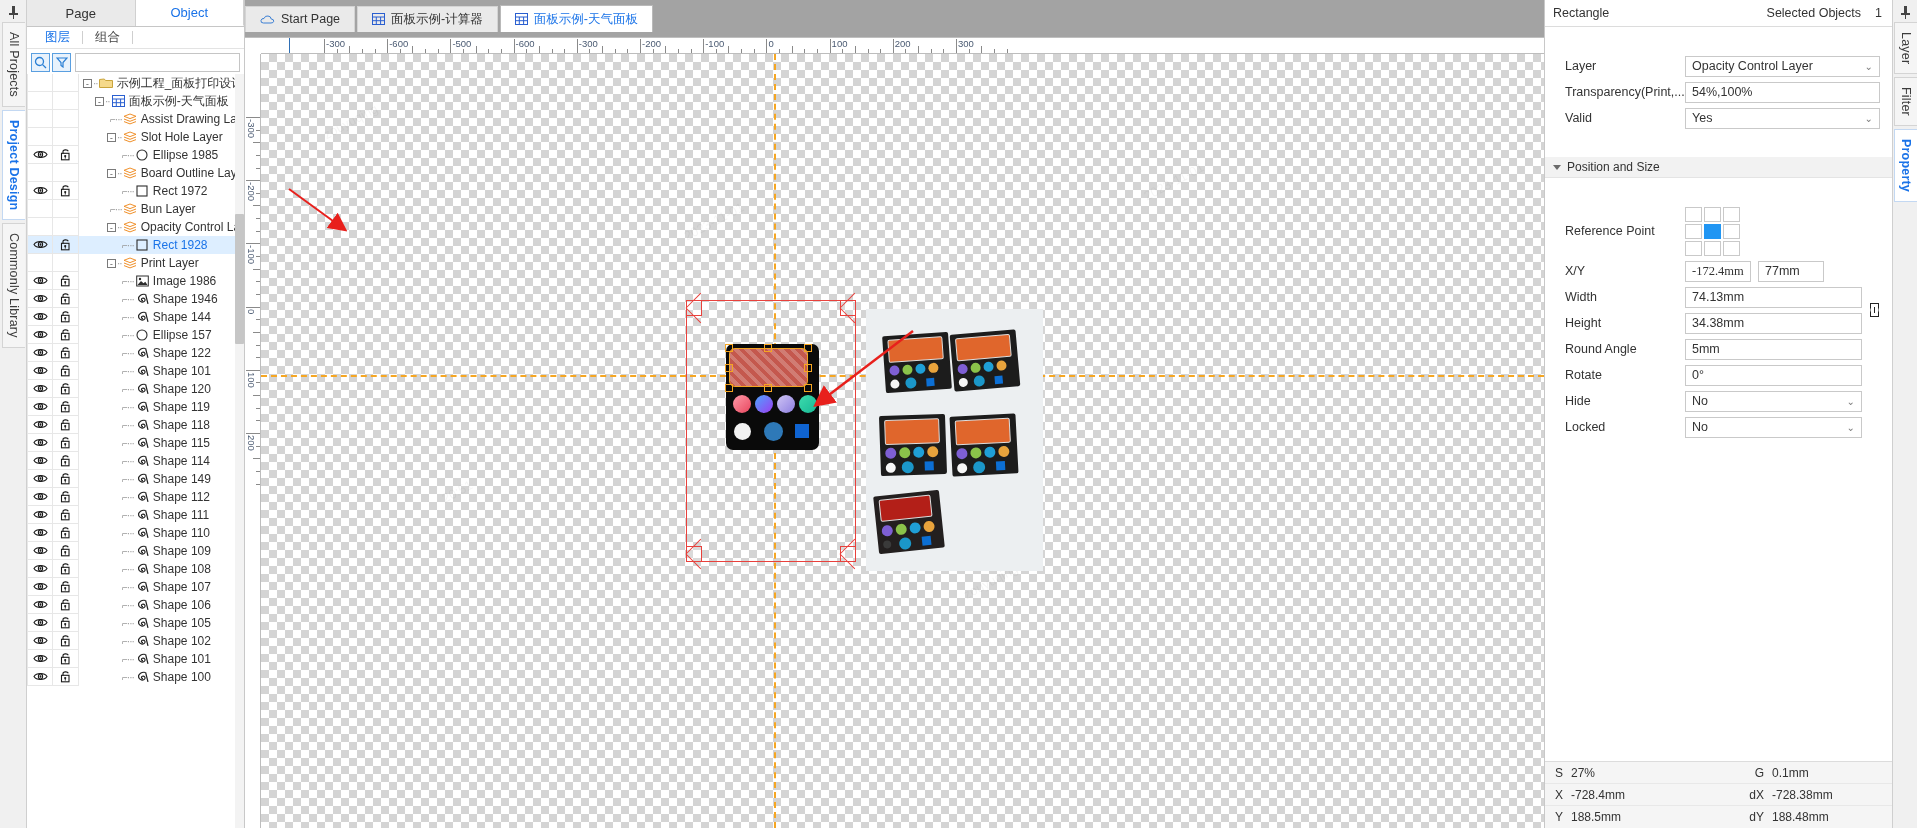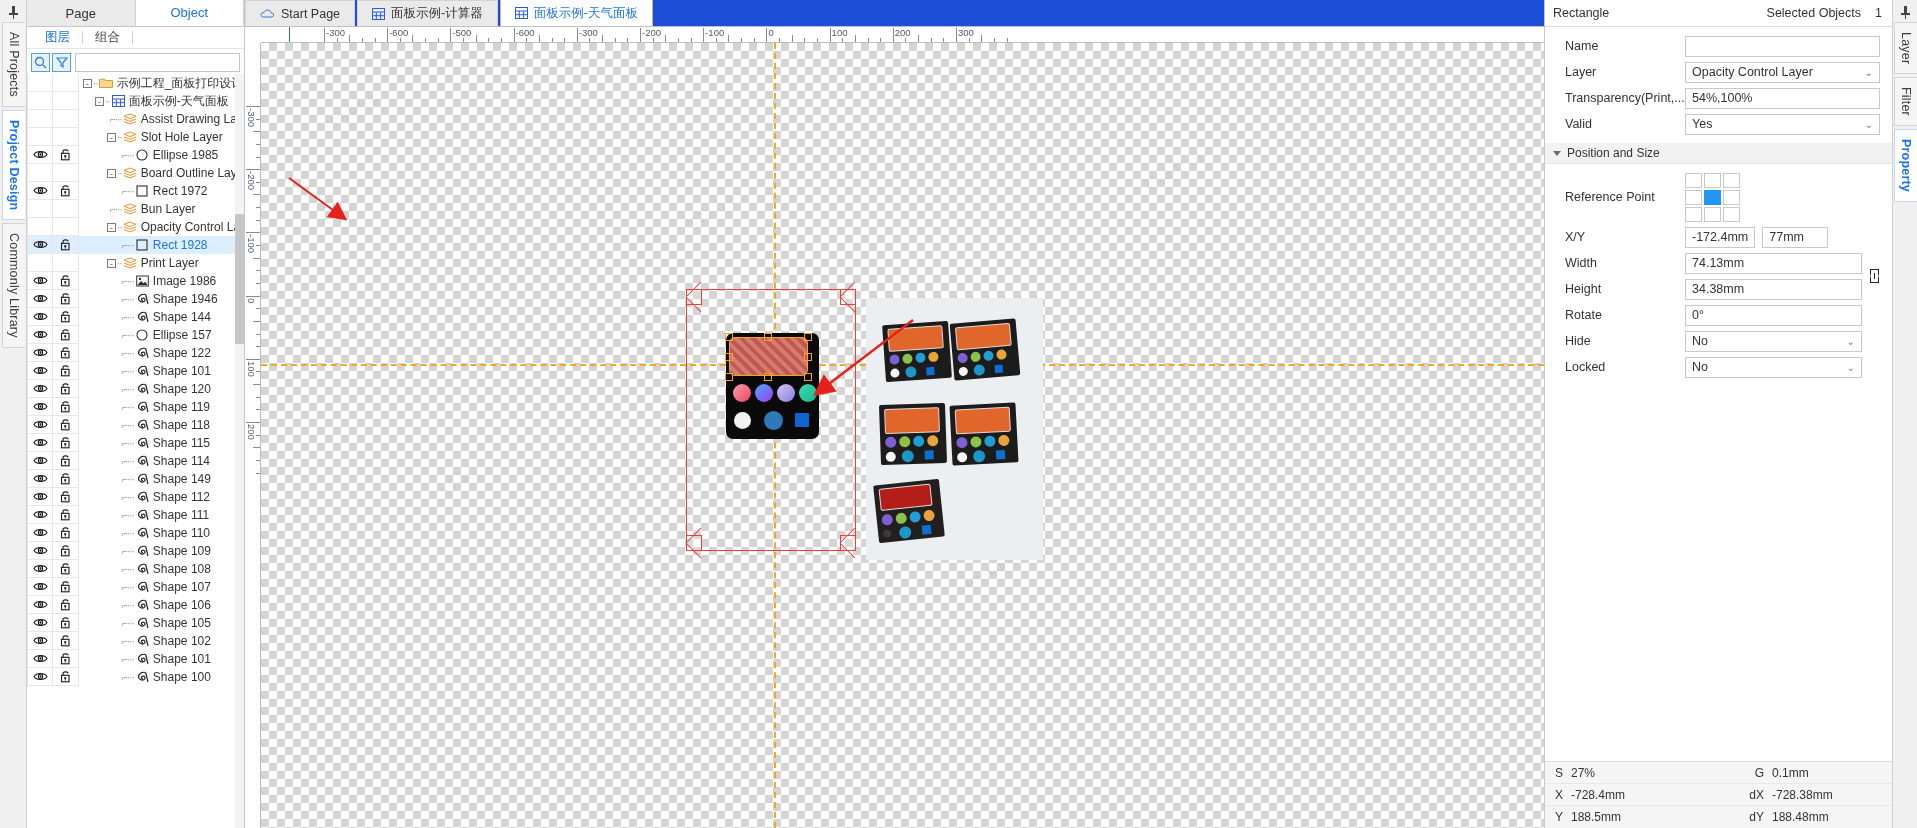--- a/index.html
+++ b/index.html
@@ -95,21 +95,21 @@
   .dots { color:#9a9a9a; font-size:10px; margin-right:1px; letter-spacing:-1px;}
   .tname { margin-left: 3px; font-size: 12px; }
   .ico { width: 15px; height: 13px; flex: 0 0 15px; display: inline-flex; align-items:center; justify-content:center; }
   .scrollbar-v {
     position: absolute; right: 0; top: 0; width: 9px; height: 100%; background: #f3f3f3;
   }
   .scroll-thumb { position: absolute; right:0; width: 9px; background: #c6c6c6; border-radius: 1px; }
 
   
   .center { flex: 1; position: relative; display: flex; flex-direction: column; min-width:0; }
-  .doc-tabs { height: 27px; background: #1d4ed8; display: flex; align-items: flex-end; border-bottom: 1px solid #bfbfbf; }
+  .doc-tabs { height: 38px; background: #a3a3a3; display: flex; align-items: center; border-bottom: 1px solid #bfbfbf; }
   .doc-tab {
     height: 26px; display: flex; align-items: center; gap: 6px; padding: 0 14px;
     background: #eaeaea; border: 1px solid #d4d4d4; border-bottom: none; font-size: 12.5px;
     color: #333; cursor: pointer; margin-right: 2px;
   }
   .doc-tab.active { background: #fff; color: #1a73e8; height: 27px; border-color:#b9b9b9; }
   .doc-tab .tico { display:flex; }
 
   .ruler-h {
     height: 16px; background: #fff; border-bottom: 1px solid #bdbdbd; position: relative; overflow: hidden;
@@ -164,21 +164,21 @@
     position: absolute; width: 8px; height: 8px; border: 1.6px solid #f5a623; background: transparent;
   }
   .photo {
     position: absolute; background: #eceff1; box-shadow: none;
   }
   .arrow-svg { position: absolute; pointer-events: none; overflow: visible; }
 
   
   .right-panel {
     width: 348px; flex: 0 0 348px; height: 828px; background: #fff;
-    border-left: 1px solid #c8c8c8; display: flex; flex-direction: column;
+    border-left: 1px solid #c8c8c8; display: flex; flex-direction: column; gap: 20px;
   }
   .rp-header {
     height: 27px; display: flex; align-items: center; justify-content: space-between;
     padding: 0 10px 0 8px; border-bottom: 1px solid #dcdcdc; font-size: 12.5px; color: #333;
     background: #fff;
   }
   .rp-header .sel-count { display:flex; gap:14px; }
   .section-head {
     height: 21px; display: flex; align-items: center; gap: 6px; padding-left: 8px;
     background: #f2f2f2; border-bottom: 1px solid #e4e4e4; font-size: 12px; color: #333;
@@ -187,21 +187,21 @@
   .prop-body { padding: 6px 0 0 0; }
   .prow { display: flex; align-items: center; height: 26px; padding: 0 12px 0 20px; }
   .plabel { flex: 0 0 120px; font-size: 12.5px; color: #333; white-space: nowrap; overflow: hidden; text-overflow: ellipsis; }
   .pfield {
     flex: 1; height: 21px; border: 1px solid #c9c9c9; background: #fff;
     display: flex; align-items: center; padding: 0 6px; font-size: 12.5px; color: #333;
   }
   .pfield.disabled { background: #f2f2f2; color: #b0b0b0; }
   .pfield.select { justify-content: space-between; }
   .chev { font-size: 10px; color: #7a7a7a; }
-  .pfield.half { flex: 0 0 66px; }
+  .pfield.half { flex: 0 0 66px; font-family: Liberation Serif, serif; }
   .pfield.half2 { flex: 0 0 66px; margin-left: 7px; }
   .refgrid { display: grid; grid-template-columns: repeat(3, 17px); grid-template-rows: repeat(3, 15px); gap: 2px; }
   .refcell { border: 1px solid #c9c9c9; background: #fff; cursor:pointer; }
   .refcell.on { background: #2196f3; border-color: #2196f3; }
   .linkicon { margin-left: 6px; font-size: 12px; color: #333; width:12px; display:flex; align-items:center; justify-content:center;}
 
   .rp-spacer { flex: 1; }
   .statusgrid { border-top: 1px solid #dcdcdc; }
   .srow { display: flex; height: 22px; align-items: center; border-bottom: 1px solid #e8e8e8; background:#f5f5f5; font-size: 12px; }
   .srow:last-child { border-bottom: none; }
@@ -1351,24 +1351,20 @@
     <div class="rp-header">
       <span>Rectangle</span>
       <span class="sel-count">
         <span>Selected Objects</span>
         <span>1</span>
       </span>
     </div>
 
     <div class="prop-body">
       <div class="prow">
-        <div class="plabel">Name</div>
-        <div class="pfield"></div>
-      </div>
-      <div class="prow">
         <div class="plabel">Layer</div>
         <div class="pfield select">
           <span>Opacity Control Layer</span>
           <span class="chev">⌄</span>
         </div>
       </div>
       <div class="prow">
         <div class="plabel">Transparency(Print,...</div>
         <div class="pfield">54%,100%</div>
       </div>
@@ -1416,20 +1412,25 @@
               <line x1="4.5" y1="4" x2="4.5" y2="10" stroke="#222" stroke-width="1"></line>
             </svg>
         </div>
       </div>
       <div class="prow">
         <div class="plabel">Height</div>
         <div class="pfield">34.38mm</div>
         <div class="linkicon"></div>
       </div>
       <div class="prow">
+        <div class="plabel">Round Angle</div>
+        <div class="pfield">5mm</div>
+        <div class="linkicon"></div>
+      </div>
+      <div class="prow">
         <div class="plabel">Rotate</div>
         <div class="pfield">0°</div>
         <div class="linkicon"></div>
       </div>
       <div class="prow">
         <div class="plabel">Hide</div>
         <div class="pfield select">
           <span>No</span>
           <span class="chev">⌄</span>
         </div>

